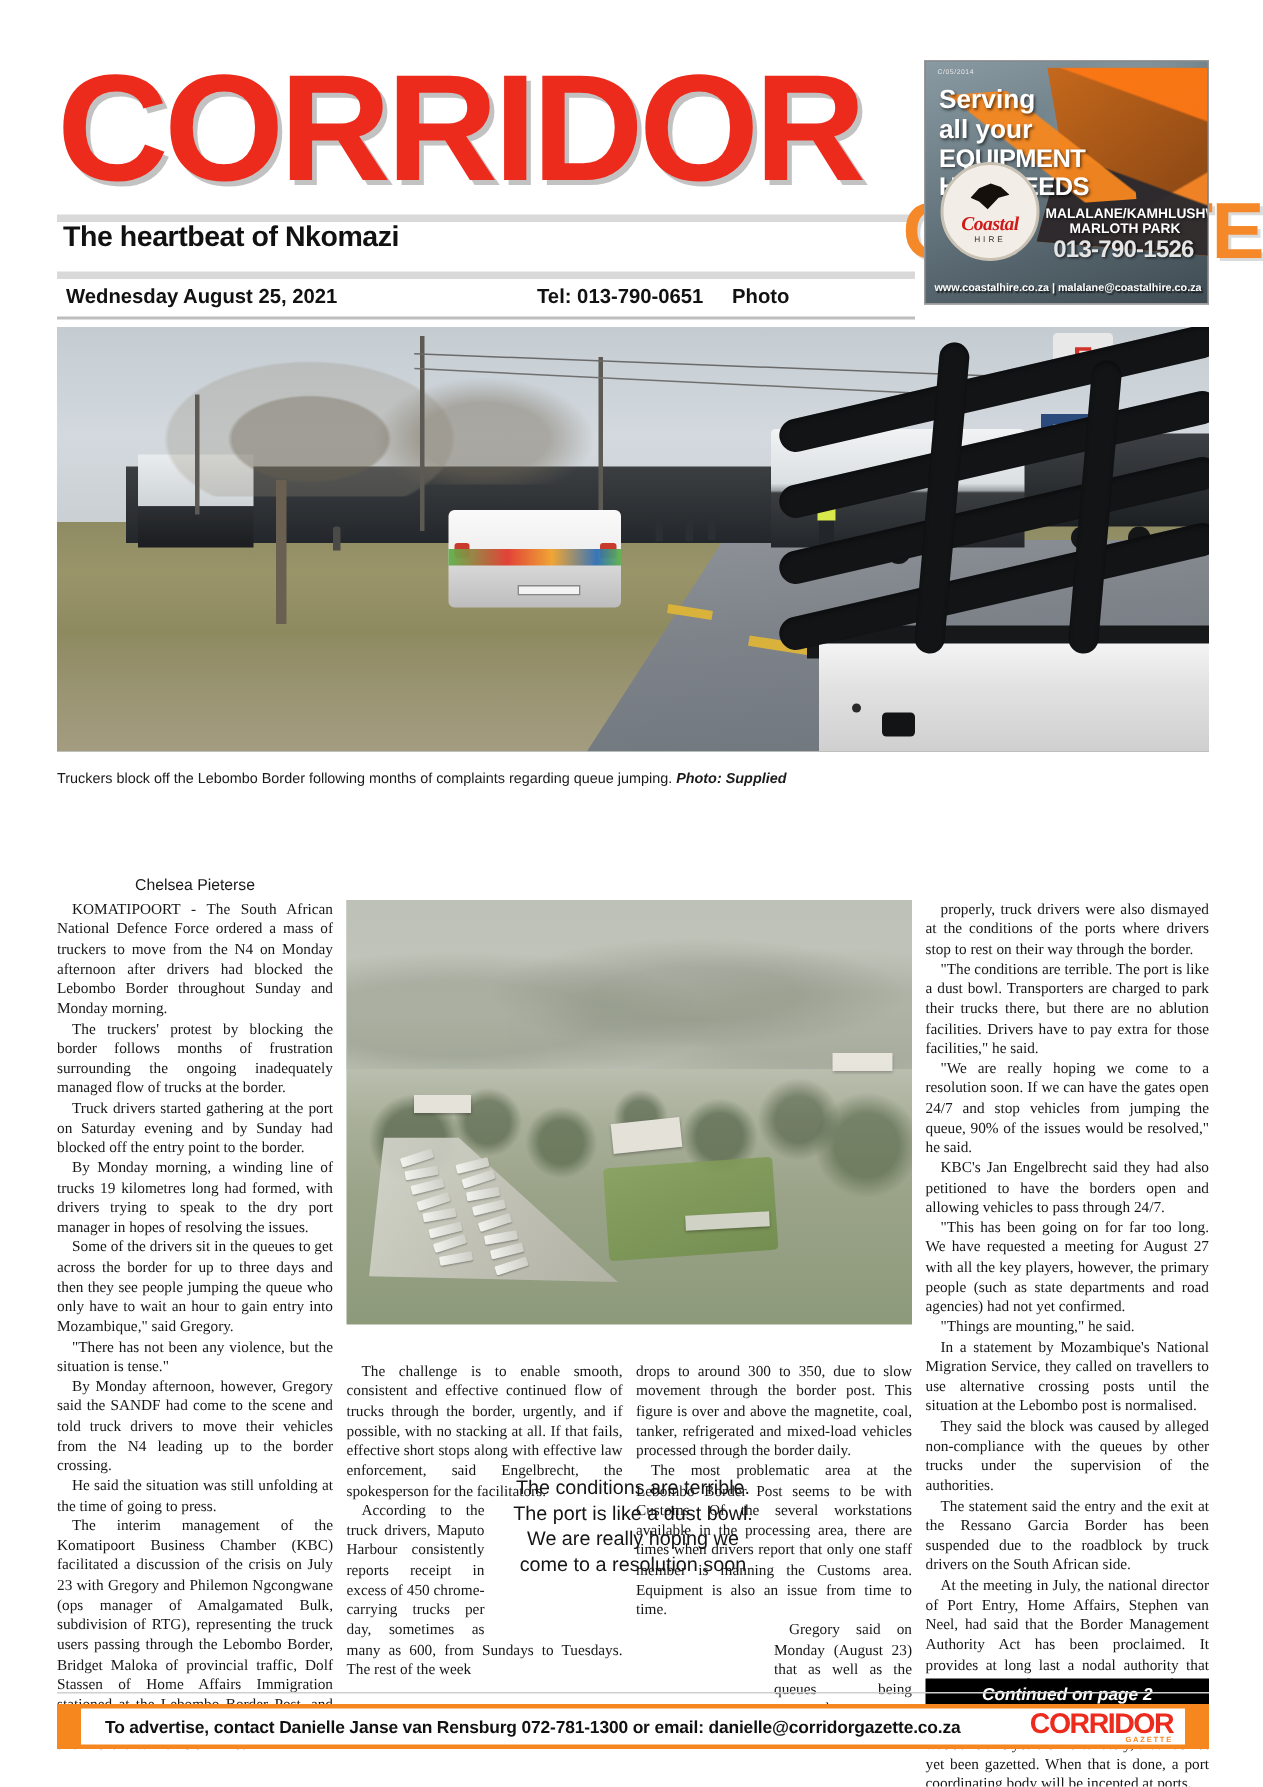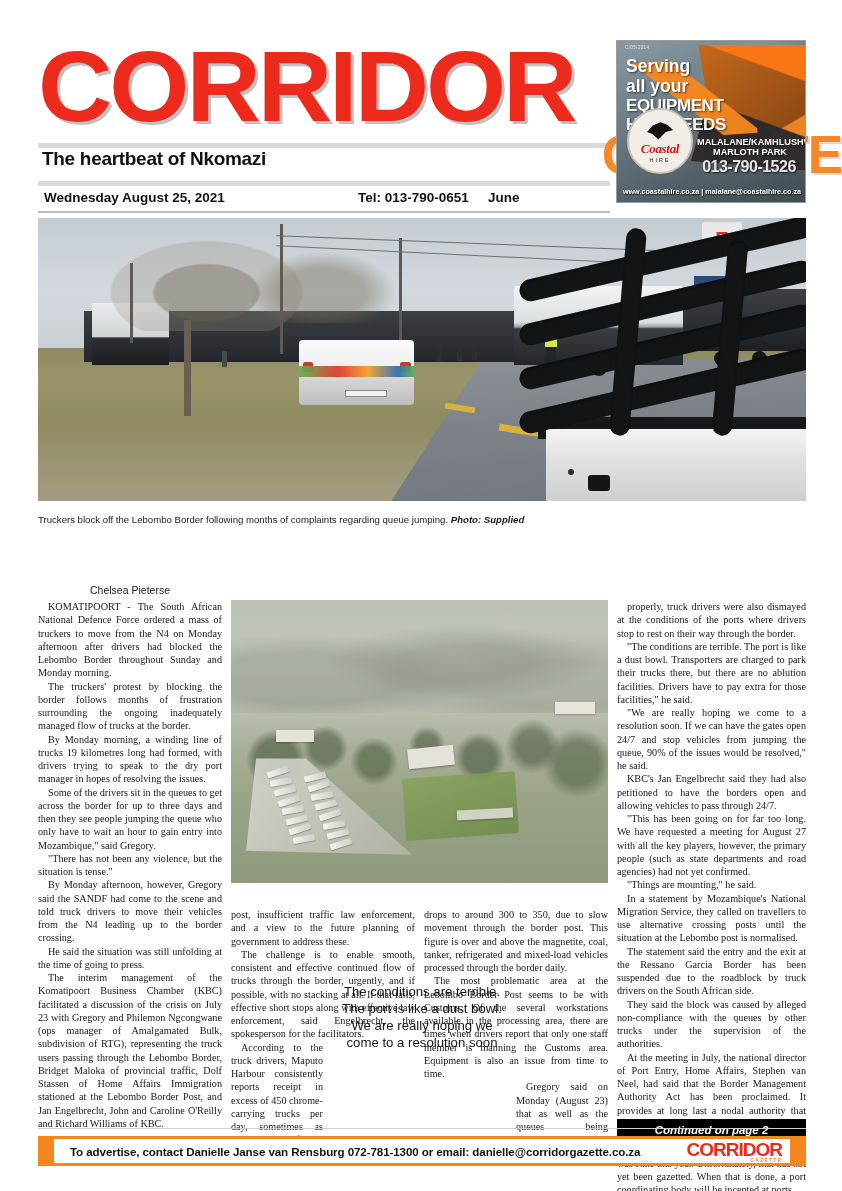--- a/index.html
+++ b/index.html
@@ -344,21 +344,21 @@
       <div class="logo-word">CORRIDOR</div>
     </div>
     <div class="rule-top"></div>
     <div class="rule-bot"></div>
     <div class="tagline">The heartbeat of Nkomazi</div>
     <div class="gazette-word">GAZETTE</div>
 
     <div class="infoline">
       <span class="date">Wednesday August 25, 2021</span>
       <span class="tel">Tel: 013-790-0651</span>
-      <span class="free">June</span>
+      <span class="free">Photo</span>
     </div>
     <div class="head-rule"></div>
   </div>
 
   <div class="ad-box">
     <div class="ad-photo"></div>
     <div class="ad-machine"></div>
     <div class="ad-arm"></div>
     <div class="ad-tiny">C/05/2014</div>
     <div class="ad-text">
@@ -438,20 +438,21 @@
     <span>Truckers block off the Lebombo Border following months of complaints regarding queue jumping.</span>
     <span class="credit">Photo: Supplied</span>
   </div>
 
 
   <div class="byline">Chelsea Pieterse</div>
 
   <div class="col" id="col1">
       <p>KOMATIPOORT - The South African National Defence Force ordered a mass of truckers to move from the N4 on Monday afternoon after drivers had blocked the Lebombo Border throughout Sunday and Monday morning.</p>
       <p>The truckers' protest by blocking the border follows months of frustration surrounding the ongoing inadequately managed flow of trucks at the border.</p>
+      <p>Truck drivers started gathering at the port on Saturday evening and by Sunday had blocked off the entry point to the border.</p>
       <p>By Monday morning, a winding line of trucks 19 kilometres long had formed, with drivers trying to speak to the dry port manager in hopes of resolving the issues.</p>
       <p>Some of the drivers sit in the queues to get across the border for up to three days and then they see people jumping the queue who only have to wait an hour to gain entry into Mozambique," said Gregory.</p>
       <p>"There has not been any violence, but the situation is tense."</p>
       <p>By Monday afternoon, however, Gregory said the SANDF had come to the scene and told truck drivers to move their vehicles from the N4 leading up to the border crossing.</p>
       <p>He said the situation was still unfolding at the time of going to press.</p>
       <p>The interim management of the Komatipoort Business Chamber (KBC) facilitated a discussion of the crisis on July 23 with Gregory and Philemon Ngcongwane (ops manager of Amalgamated Bulk, subdivision of RTG), representing the truck users passing through the Lebombo Border, Bridget Maloka of provincial traffic, Dolf Stassen of Home Affairs Immigration stationed at the Lebombo Border Post, and Jan Engelbrecht, John and Caroline O'Reilly and Richard Williams of KBC.</p>
     </div>
 
   <div class="photo2">
     <div class="p2-haze"></div>
@@ -478,21 +479,20 @@
         <i style="left: 45.4%; top: 67.6%; transform: rotate(-10deg);"></i>
         <i style="left: 20.8%; top: 73.2%; transform: rotate(-18deg);"></i>
         <i style="left: 48.2%; top: 78.8%; transform: rotate(-14deg);"></i>
         <i style="left: 23.6%; top: 84.4%; transform: rotate(-10deg);"></i>
         <i style="left: 51%; top: 90%; transform: rotate(-18deg);"></i>
       </div>
     <div class="p2-shadow"></div>
   </div>
 
   <div class="col" id="col2a">
-      <p class="noind">post, insufficient traffic law enforcement, and a view to the future planning of government to address these.</p>
       <p>The challenge is to enable smooth, consistent and effective continued flow of trucks through the border, urgently, and if possible, with no stacking at all. If that fails, effective short stops along with effective law enforcement, said Engelbrecht, the spokesperson for the facilitators.</p>
       <div style="width: 92px; height: 79px; float: right; shape-outside: none; margin-top: 13px;"></div>
       <p>According to the truck drivers, Maputo Harbour consistently reports receipt in excess of 450 chrome-carrying trucks per day, sometimes as many as 600, from Sundays to Tuesdays. The rest of the week</p>
     </div>
   <div class="col" id="col3a">
       <p class="noind">drops to around 300 to 350, due to slow movement through the border post. This figure is over and above the magnetite, coal, tanker, refrigerated and mixed-load vehicles processed through the border daily.</p>
       <p>The most problematic area at the Lebombo Border Post seems to be with Customs. Of the several workstations available in the processing area, there are times when drivers report that only one staff member is manning the Customs area. Equipment is also an issue from time to time.</p>
       <div style="width: 92px; height: 79px; float: left; shape-outside: none; margin-top: 13px;"></div>
       <p>Gregory said on Monday (August 23) that as well as the queues being managed</p>
     </div>
@@ -500,22 +500,22 @@
   <div class="pullquote">The conditions are terrible. The port is like a dust bowl. We are really hoping we come to a resolution soon</div>
 
   <div class="col" id="col4">
       <p>properly, truck drivers were also dismayed at the conditions of the ports where drivers stop to rest on their way through the border.</p>
       <p>"The conditions are terrible. The port is like a dust bowl. Transporters are charged to park their trucks there, but there are no ablution facilities. Drivers have to pay extra for those facilities," he said.</p>
       <p>"We are really hoping we come to a resolution soon. If we can have the gates open 24/7 and stop vehicles from jumping the queue, 90% of the issues would be resolved," he said.</p>
       <p>KBC's Jan Engelbrecht said they had also petitioned to have the borders open and allowing vehicles to pass through 24/7.</p>
       <p>"This has been going on for far too long. We have requested a meeting for August 27 with all the key players, however, the primary people (such as state departments and road agencies) had not yet confirmed.</p>
       <p>"Things are mounting," he said.</p>
       <p>In a statement by Mozambique's National Migration Service, they called on travellers to use alternative crossing posts until the situation at the Lebombo post is normalised.</p>
+      <p>They said the block was caused by alleged non-compliance with the queues by other trucks under the supervision of the authorities.</p>
       <p>The statement said the entry and the exit at the Ressano Garcia Border has been suspended due to the roadblock by truck drivers on the South African side.</p>
-      <p>They said the block was caused by alleged non-compliance with the queues by other trucks under the supervision of the authorities.</p>
       <p>At the meeting in July, the national director of Port Entry, Home Affairs, Stephen van Neel, had said that the Border Management Authority Act has been proclaimed. It provides at long last a nodal authority that governs ports of entry management. The act provides that it will be applied sectionally, and the proposed date of making it effective was June this year. Unfortunately, that has not yet been gazetted. When that is done, a port coordinating body will be incepted at ports,</p>
     </div>
 
   <div class="continued">Continued on page 2</div>
 
   <div class="hr-thin"></div>
   <div class="footer">
     <div class="footer-inner">
       <div class="footer-text">To advertise, contact Danielle Janse van Rensburg 072-781-1300 or email: danielle@corridorgazette.co.za</div>
       <div class="footer-logo">

